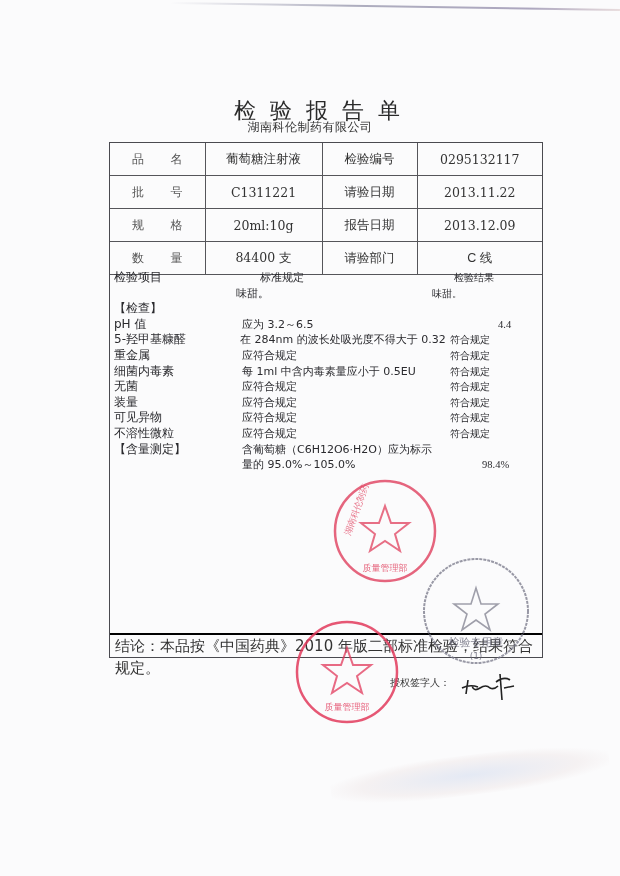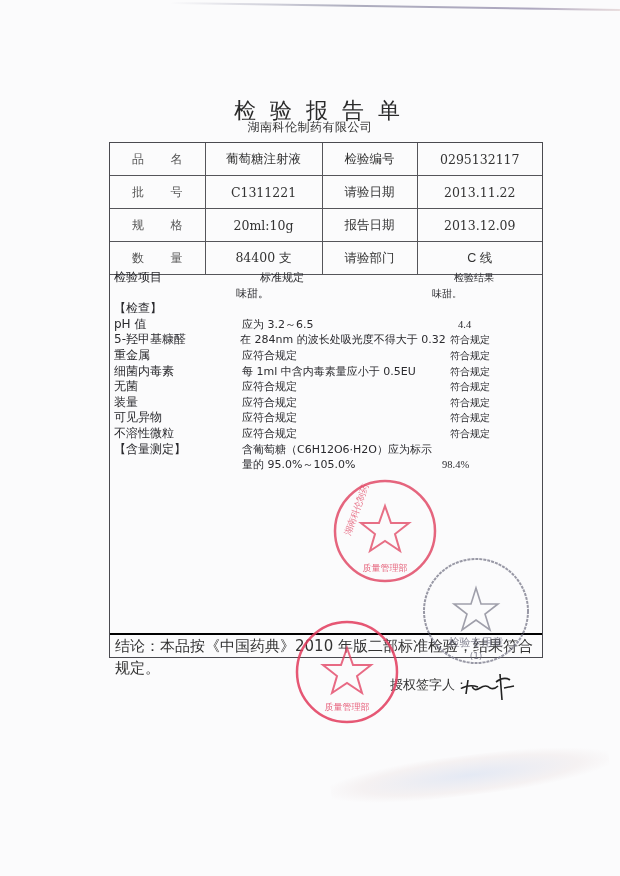--- a/index.html
+++ b/index.html
@@ -45,29 +45,29 @@
   .hdr tr td:last-child { border-right: none; }
   .hdr tr:first-child td { border-top: none; }
   .lbl-spread { display: flex; justify-content: space-between; padding: 0 22px; font-family: "DejaVu Sans", sans-serif; font-size: 12px; color:#555; }
   .sans { font-family: Liberation Sans, sans-serif; font-size: 12px; }
   .body-area { position: absolute; left: 0; top: 127px; width: 432px; }
   .row { position: relative; height: 15.6px; font-size: 10.5px; line-height: 15.6px; white-space: nowrap; }
   .row span { position: absolute; top: 0; }
   .c1 { left: 4px; font-family: "DejaVu Sans", sans-serif; font-size: 12px; }
   .c2 { left: 132px; font-family: "DejaVu Sans", sans-serif; font-size: 11px; text-align: center; }
   .c3 { left: 340px; font-family: "DejaVu Sans", sans-serif; font-size: 10px; }
-  .num { font-family: "Liberation Serif", serif; font-size: 10.5px; }
+  .num { font-family: "Liberation Serif", serif; font-size: 10.5px; margin-left: 40px; }
   .concl {
     position: absolute; left: 0; top: 490px; width: 432px; height: 24px;
     border-top: 2px solid #000000; box-sizing: border-box;
     font-family: "DejaVu Sans", sans-serif; font-size: 15px; line-height: 22px; padding-left: 5px; color:#333;
   }
   .sign {
     position: absolute; left: 390px; top: 676px;
-    font-family: "DejaVu Sans", sans-serif; font-size: 13px; color:#333;
+    font-family: "DejaVu Sans", sans-serif; font-size: 10px; color:#333;
   }
   .signature { position: absolute; left: 460px; top: 668px; }
   .stamp { position: absolute; pointer-events: none; }
 </style>
 </head>
 <body>
 
 <div class="scan-streak"></div>
 <div class="scan-smudge"></div>
 

